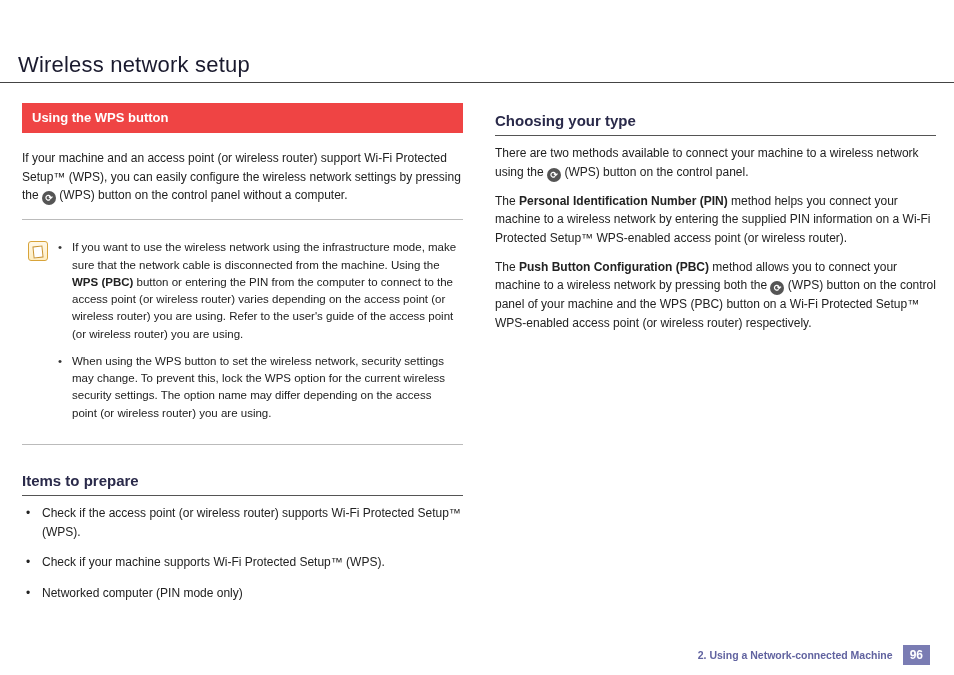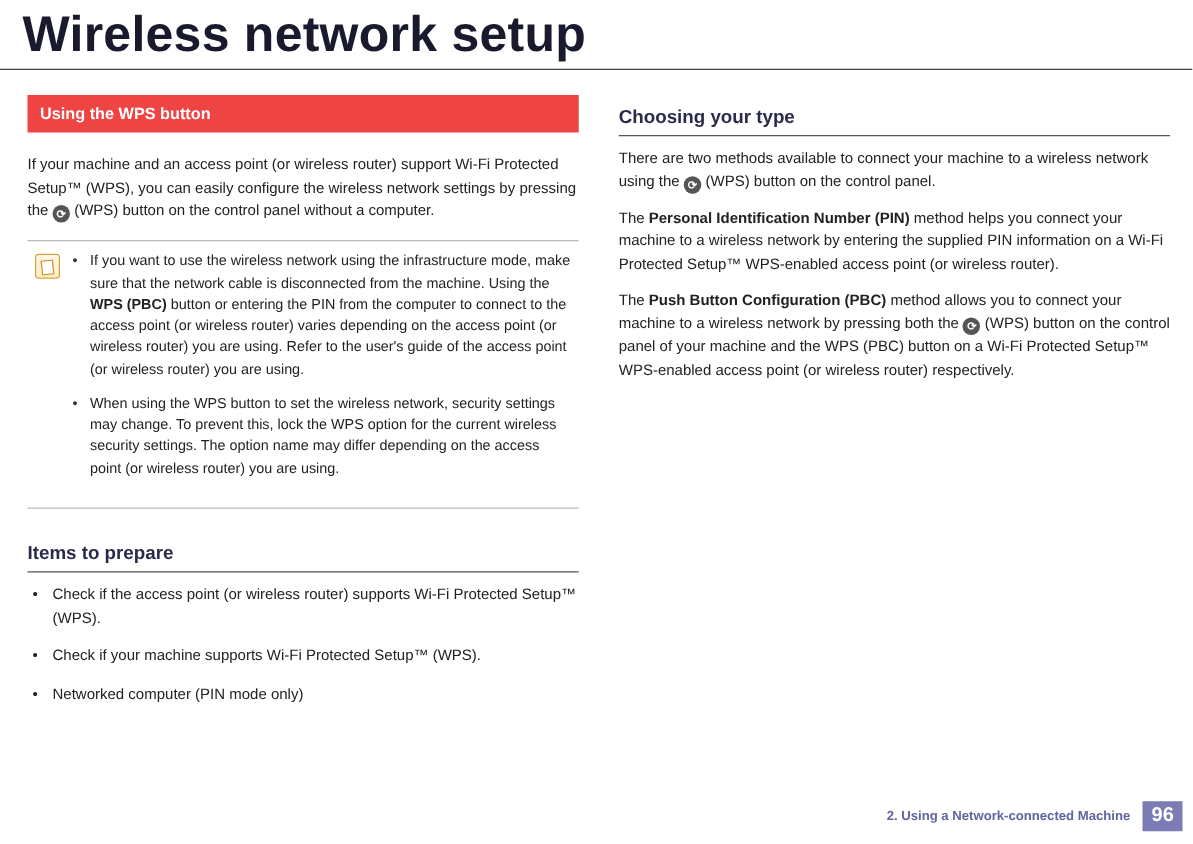--- a/index.html
+++ b/index.html
@@ -6,26 +6,27 @@
   body {
     font-family: "Segoe UI", "Myriad Pro", Arial, sans-serif;
     width: 954px;
     height: 675px;
     background: #fff;
     color: #222;
     position: relative;
     overflow: hidden;
   }
   .page-title {
-    font-size: 40px;
-    font-weight: 700;
+    font-size: 22px;
+    font-weight: 400;
     color: #1a1a2e;
     padding: 6px 0 4px 18px;
     border-bottom: 1.5px solid #444;
     letter-spacing: 0.2px;
+    margin-top: 46px;
   }
   .columns {
     display: flex;
     padding: 20px 18px 0 22px;
     gap: 32px;
   }
   .col { flex: 1; font-size: 12px; line-height: 1.55; min-width: 0; }
   .section-bar {
     background: #ef4444;
     color: #fff;
@@ -44,21 +45,21 @@
     text-align: center;
     font-size: 9px;
     line-height: 14px;
     font-weight: 700;
     vertical-align: -2px;
   }
   .note-box {
     border-top: 1px solid #bbb;
     border-bottom: 1px solid #bbb;
     margin: 14px 0 24px 0;
-    padding: 8px 6px 12px 6px;
+    padding: 19px 6px 12px 6px;
     display: flex;
     gap: 10px;
   }
   .note-icon {
     flex: 0 0 20px;
     height: 20px;
     border: 1px solid #d8a43a;
     border-radius: 3px;
     background: linear-gradient(#fff8e8,#ffeec2);
     position: relative;
@@ -97,33 +98,33 @@
     padding-left: 16px;
     margin-bottom: 12px;
     font-size: 12px;
   }
   .bullets li::before {
     content:"•"; position:absolute; left:0; top:0;
   }
   .footer {
     position: absolute;
     bottom: 10px;
-    right: 8px;
+    right: 24px;
     font-size: 10.5px;
     color: #6163a0;
     font-weight: 700;
     display: flex;
     align-items: center;
     gap: 10px;
   }
   .pagenum {
     background:#7a7cb3;
     color:#fff;
     padding: 3px 7px;
-    font-size: 16px;
+    font-size: 12px;
     text-align: center;
   }
   b { font-weight:700; }
 </style>
 </head>
 <body>
 
 <div class="page-title">Wireless network setup</div>
 
 <div class="columns">

